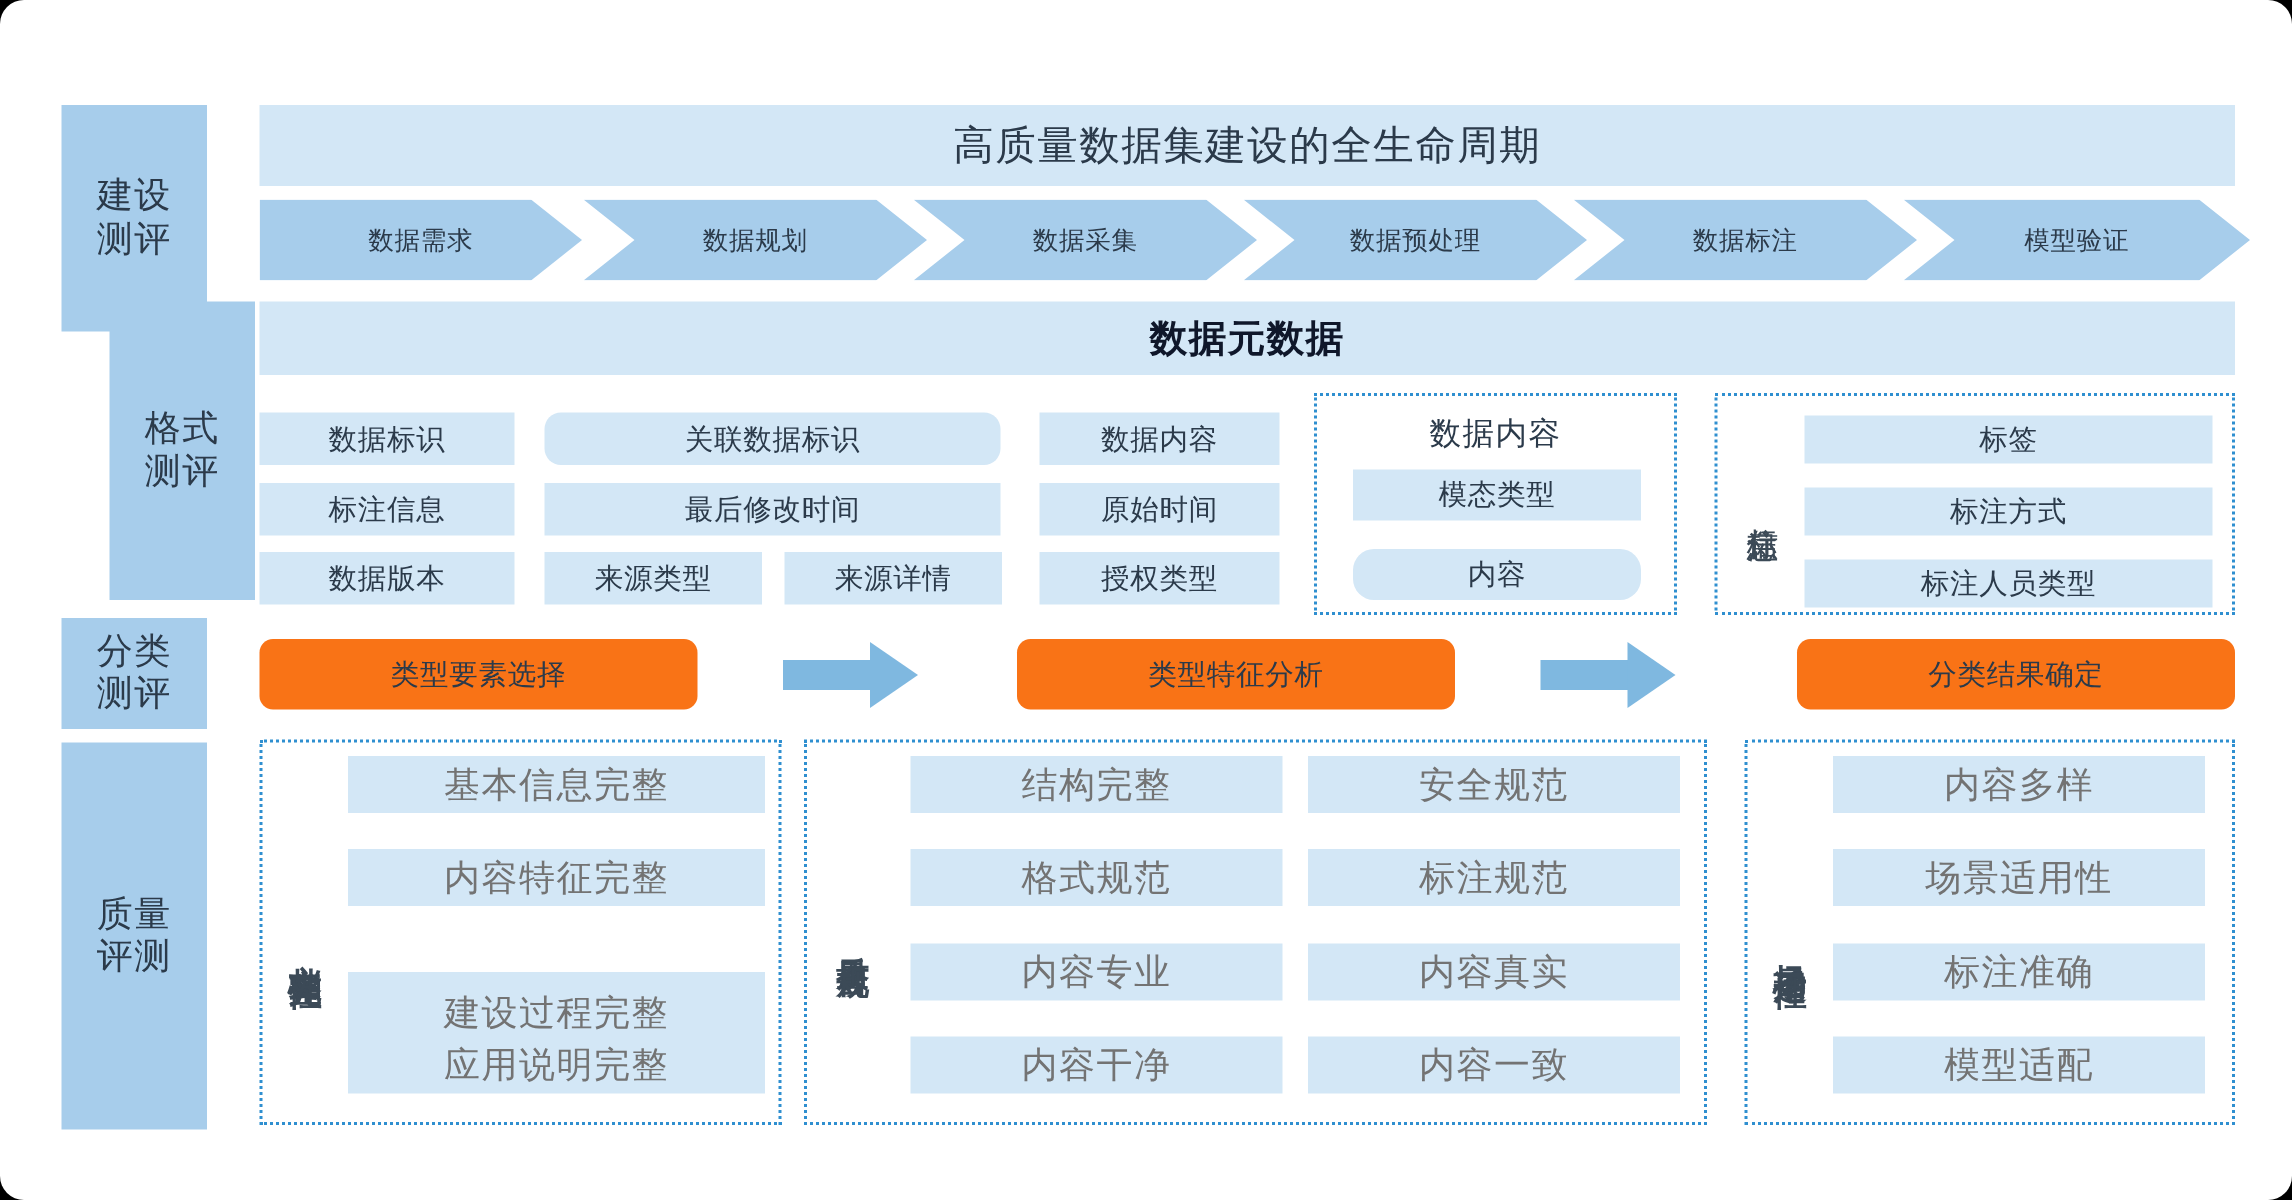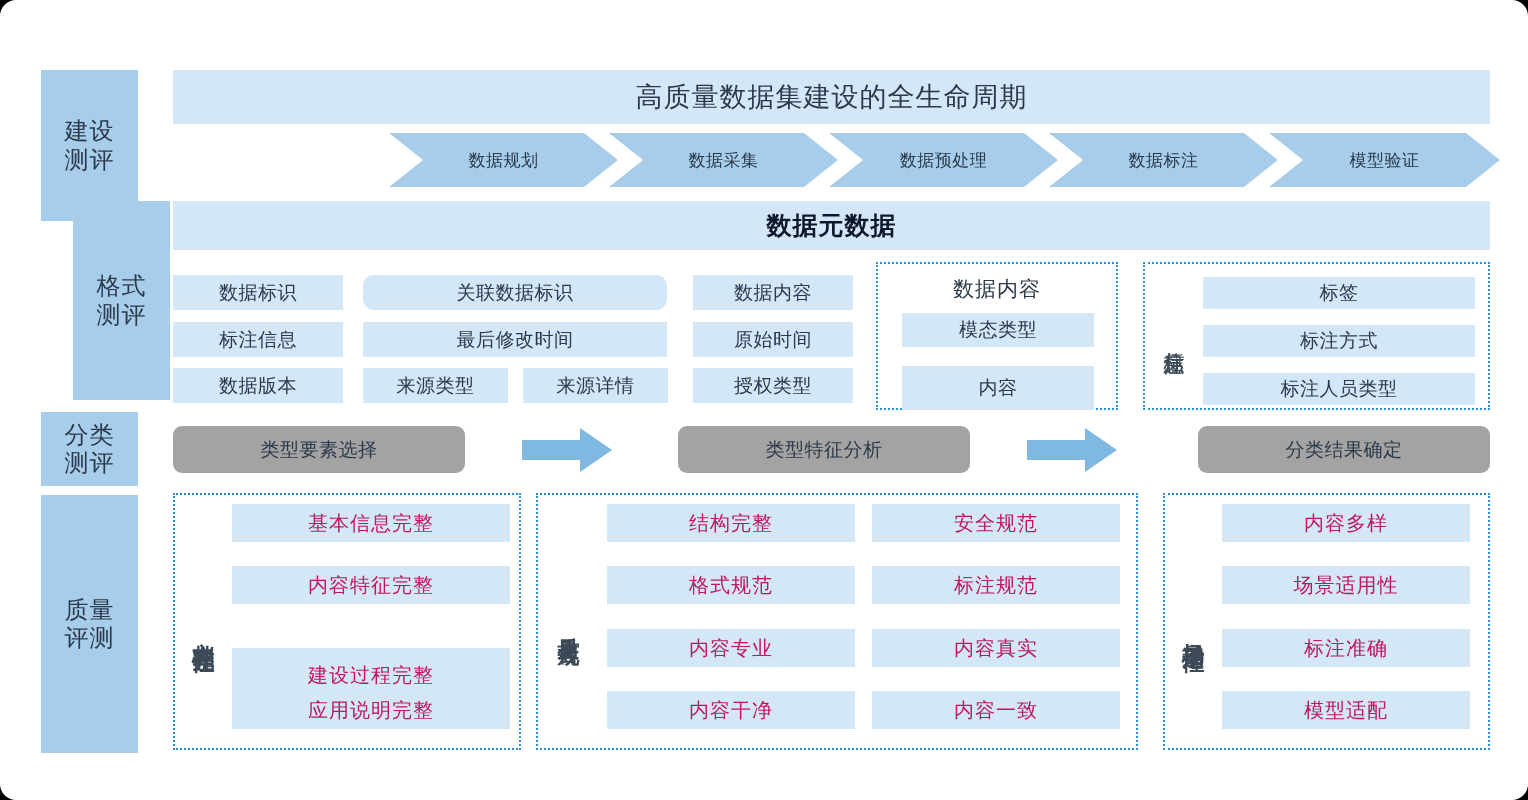--- a/index.html
+++ b/index.html
@@ -78,41 +78,41 @@
     letter-spacing:1px;
     writing-mode:vertical-rl;
     text-orientation:upright;
     white-space:nowrap;
   }
   .grouplabel.bold{font-weight:bold;color:#3c4a57;font-size:22px;letter-spacing:2px;}
   .grouplabel.plain{font-weight:normal;font-size:21px;letter-spacing:0px;}
 
   
   .pill{
-    background:#a3a3a3;
+    background:#f97316;
     color:#2b3a4a;
     font-size:19px;
     border-radius:9px;
     letter-spacing:.5px;
   }
   .arrow-body{
     position:absolute;left:0;top:12px;width:62px;height:20px;background:#7fb8e0;
   }
   .arrow-head{
     position:absolute;left:58px;top:0;width:0;height:0;
     border-top:22px solid transparent;
     border-bottom:22px solid transparent;
     border-left:32px solid #7fb8e0;
   }
 
   
   .qchip{
     background:#d3e7f6;
-    color:#be185d;
-    font-size:20px;
+    color:#737373;
+    font-size:24px;
     letter-spacing:1px;
   }
 </style>
 </head>
 <body>
 
 <div id="page">
 
   <div class="abs stage ctr" style="left:41px;top:70px;width:97px;height:151px;">
     <span>建设
@@ -128,20 +128,23 @@
   </div>
   <div class="abs stage ctr" style="left:41px;top:495px;width:97px;height:258px;">
     <span>质量
 评测</span>
   </div>
 
   <div class="abs banner ctr" style="left:173px;top:70px;width:1317px;height:54px;">
     <span class="banner-title">高质量数据集建设的全生命周期</span>
   </div>
 
+  <div class="abs chev first ctr" style="left:173px;top:133px;width:215px;height:54px;">
+    <span>数据需求</span>
+  </div>
   <div class="abs chev mid ctr" style="left:389px;top:133px;width:229px;height:54px;">
     <span>数据规划</span>
   </div>
   <div class="abs chev mid ctr" style="left:609px;top:133px;width:229px;height:54px;">
     <span>数据采集</span>
   </div>
   <div class="abs chev mid ctr" style="left:829px;top:133px;width:229px;height:54px;">
     <span>数据预处理</span>
   </div>
   <div class="abs chev mid ctr" style="left:1049px;top:133px;width:229px;height:54px;">
@@ -188,21 +191,21 @@
     <span>授权类型</span>
   </div>
 
   <div class="abs dotbox" style="left:876px;top:262px;width:242px;height:148px;"></div>
   <div class="abs ctr" style="left:890px;top:272px;width:214px;height:34px;color:#2b3a4a;font-size:21px;letter-spacing:1px;">
     <span>数据内容</span>
   </div>
   <div class="abs chip ctr" style="left:902px;top:313px;width:192px;height:34px;">
     <span>模态类型</span>
   </div>
-  <div class="abs chip ctr" style="left:902px;top:366px;width:192px;height:44px;">
+  <div class="abs chip ctr" style="left:902px;top:366px;width:192px;height:34px;border-radius:14px;">
     <span>内容</span>
   </div>
 
   <div class="abs dotbox" style="left:1143px;top:262px;width:347px;height:148px;"></div>
   <div class="abs ctr" style="left:1155px;top:270px;width:38px;height:132px;">
     <span class="grouplabel plain">标注信息</span>
   </div>
   <div class="abs chip ctr" style="left:1203px;top:277px;width:272px;height:32px;">
     <span>标签</span>
   </div>

